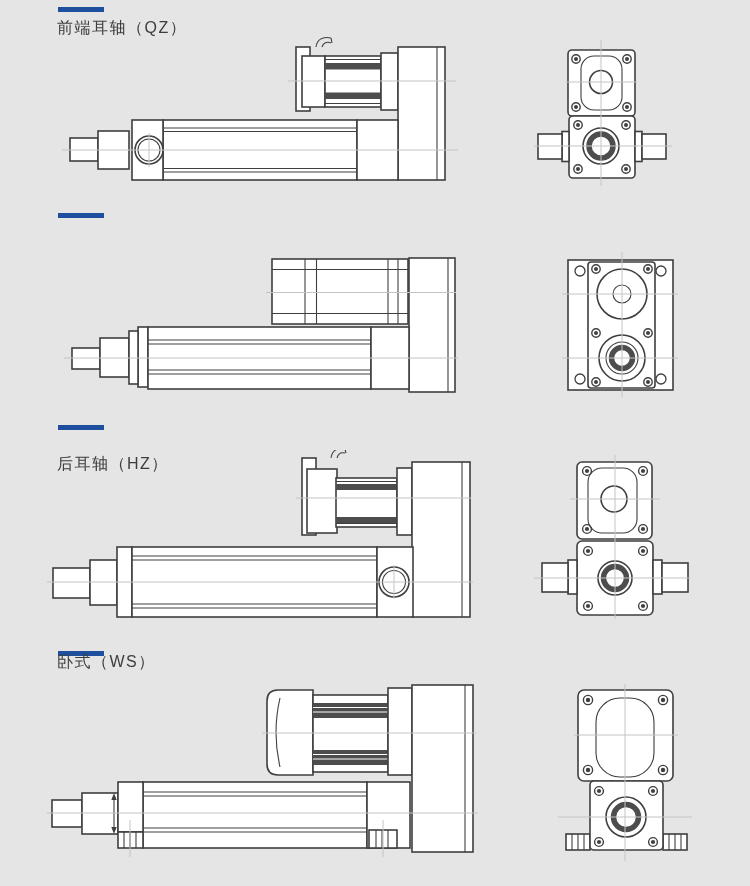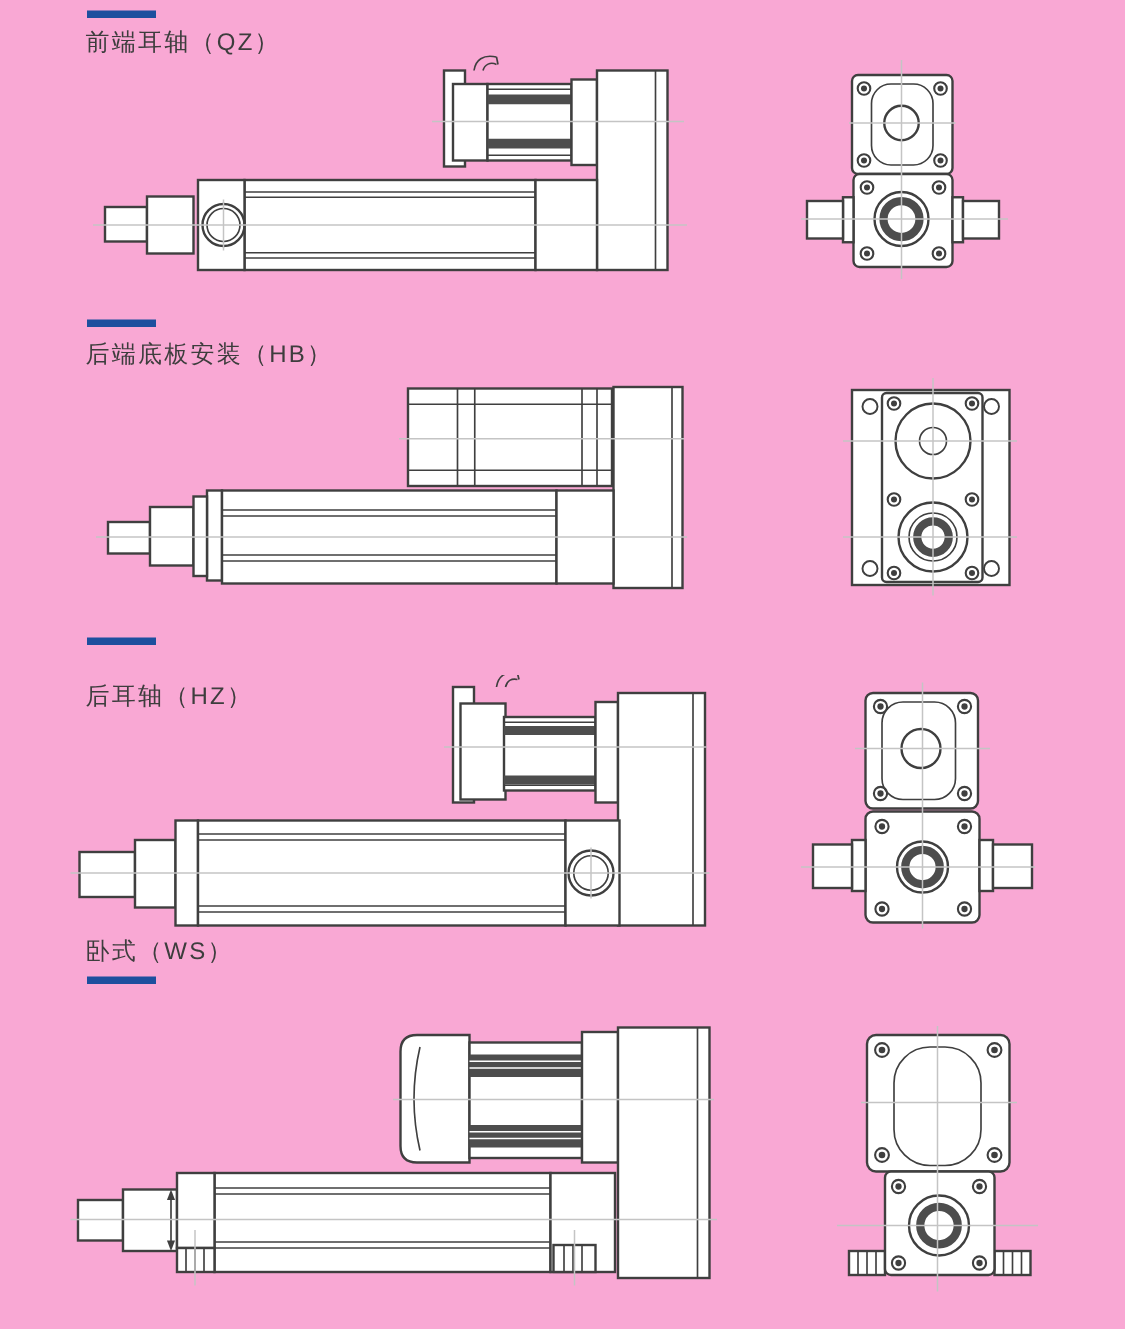--- a/index.html
+++ b/index.html
@@ -1,17 +1,17 @@
 <!DOCTYPE html>
 <html><head>
 <meta charset="utf-8">
 <style>
   html,body{margin:0;padding:0;background:#ffffff;}
   .canvas{
-    position:relative;width:750px;height:886px;background:#f9a8d4;
+    position:relative;width:750px;height:886px;background:#e5e5e5;
     font-family:"Liberation Sans", sans-serif;overflow:hidden;
   }
   .accent-bar{position:absolute;left:58px;width:46px;height:5px;background:#1d4f9e;}
   .sec-label{
     position:absolute;left:57px;font-size:16px;color:#3d3d3d;
     letter-spacing:1.5px;font-weight:500;white-space:nowrap;
   }
   svg{position:absolute;display:block;}
   .ln  {fill:none;stroke:#3f3f3f;stroke-width:1.6;}
   .lnf {fill:#ffffff;stroke:#3f3f3f;stroke-width:1.6;}
@@ -104,21 +104,20 @@
       </g>
     </g>
     <g>
       <line class="cl" x1="601" y1="40" x2="601" y2="186"></line>
       <line class="cl" x1="534" y1="146" x2="672" y2="146"></line>
       <line class="cl" x1="566" y1="82" x2="637" y2="82"></line>
     </g>
   </svg>
 
   <div class="accent-bar" style="top:213px"></div>
-  <div class="sec-label" style="top:226px">后端底板安装（HB）</div>
 
   <svg style="left:60px;top:252px" width="400" height="145" viewBox="60 252 400 145">
     <g>
       <rect class="lnf" x="272" y="259" width="136" height="65"></rect>
       <line class="ln2" x1="272" y1="269.5" x2="408" y2="269.5"></line>
       <line class="ln2" x1="272" y1="313.5" x2="408" y2="313.5"></line>
       <line class="ln2" x1="305" y1="259" x2="305" y2="324"></line>
       <line class="ln2" x1="316.5" y1="259" x2="316.5" y2="324"></line>
       <line class="ln2" x1="388" y1="259" x2="388" y2="324"></line>
       <line class="ln2" x1="398" y1="259" x2="398" y2="324"></line>
@@ -255,21 +254,21 @@
       </g>
     </g>
     <g>
       <line class="cl" x1="615" y1="455" x2="615" y2="619"></line>
       <line class="cl" x1="570" y1="499" x2="660" y2="499"></line>
       <line class="cl" x1="534" y1="578" x2="690" y2="578"></line>
     </g>
   </svg>
 
   <div class="accent-bar" style="top:651px"></div>
-  <div class="sec-label" style="top:624px">卧式（WS）</div>
+  <div class="sec-label" style="top:652px">卧式（WS）</div>
 
   <svg style="left:45px;top:680px" width="435" height="180" viewBox="45 680 435 180">
     <g>
       <path class="lnf" d="M313,690 L278,690 Q267,690 267,701 L267,764 Q267,775 278,775 L313,775 Z"></path>
       <path class="ln2" d="M280,698 Q272,732.5 280,767"></path>
       <rect class="lnf" x="313" y="695" width="75" height="77"></rect>
       <rect class="dark" x="313" y="703" width="75" height="15"></rect>
       <line class="fin" x1="313" y1="707.5" x2="388" y2="707.5"></line>
       <line class="fin" x1="313" y1="712" x2="388" y2="712"></line>
       <rect class="dark" x="313" y="750" width="75" height="15"></rect>

